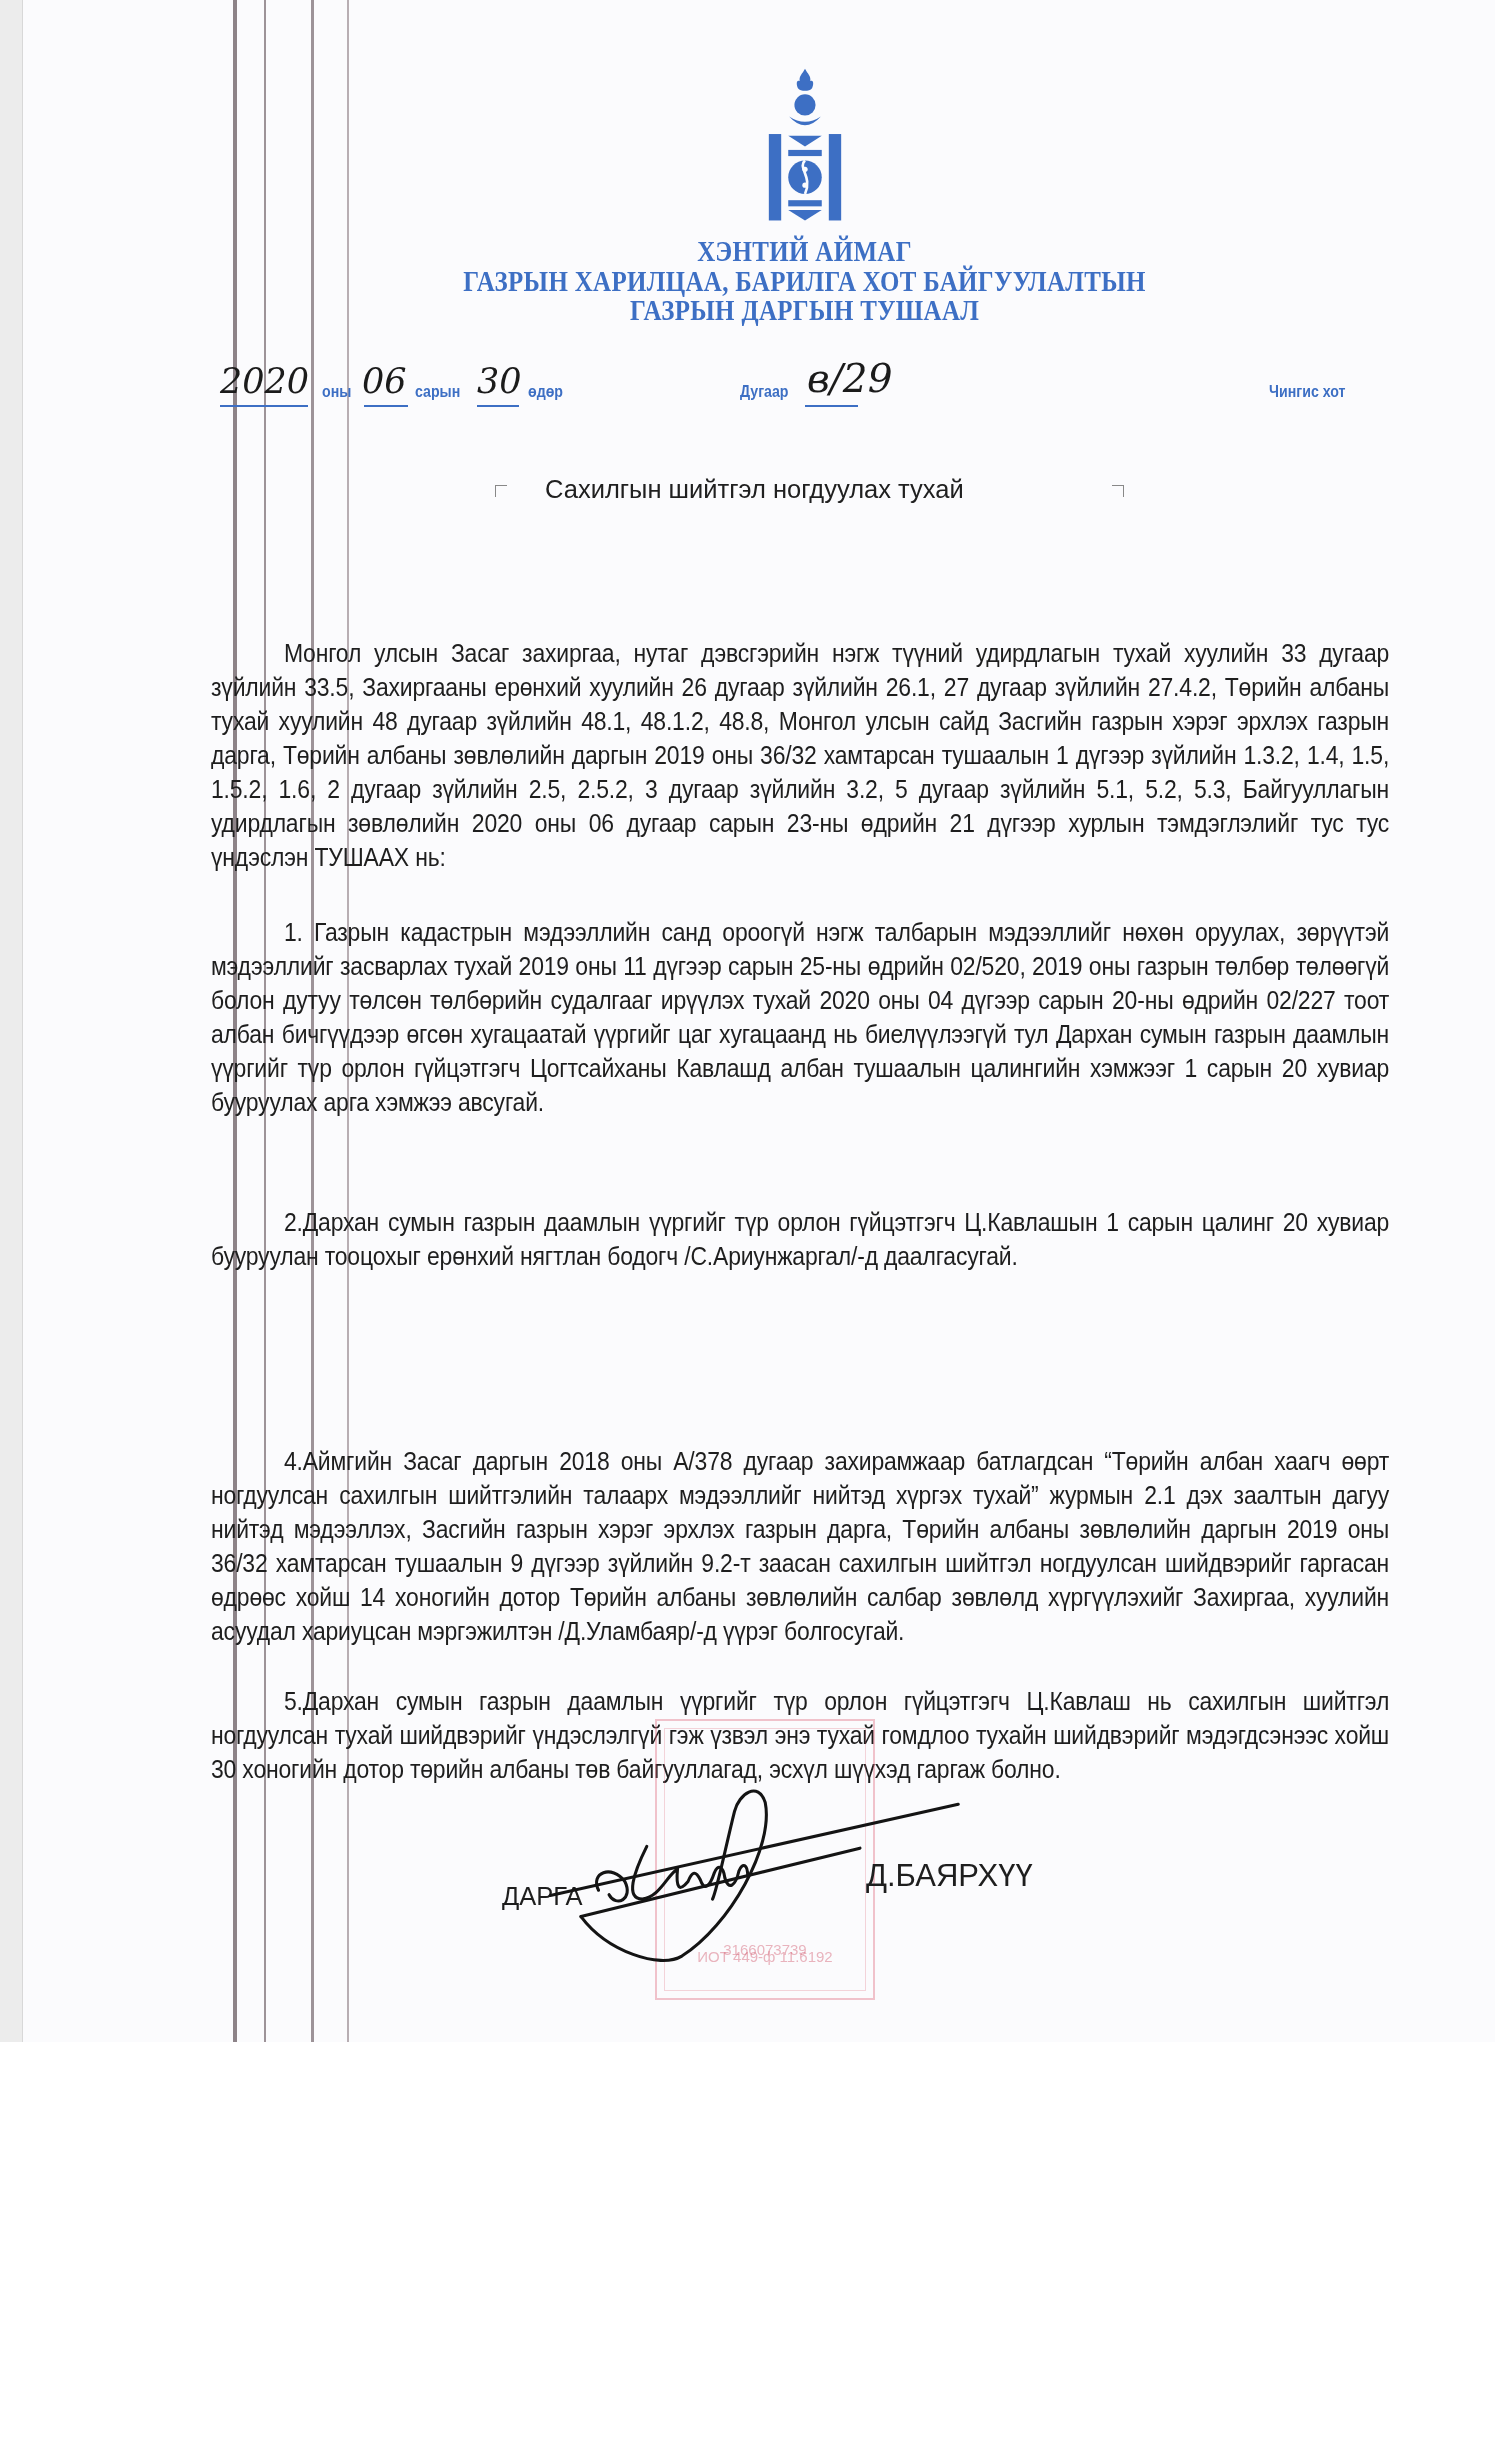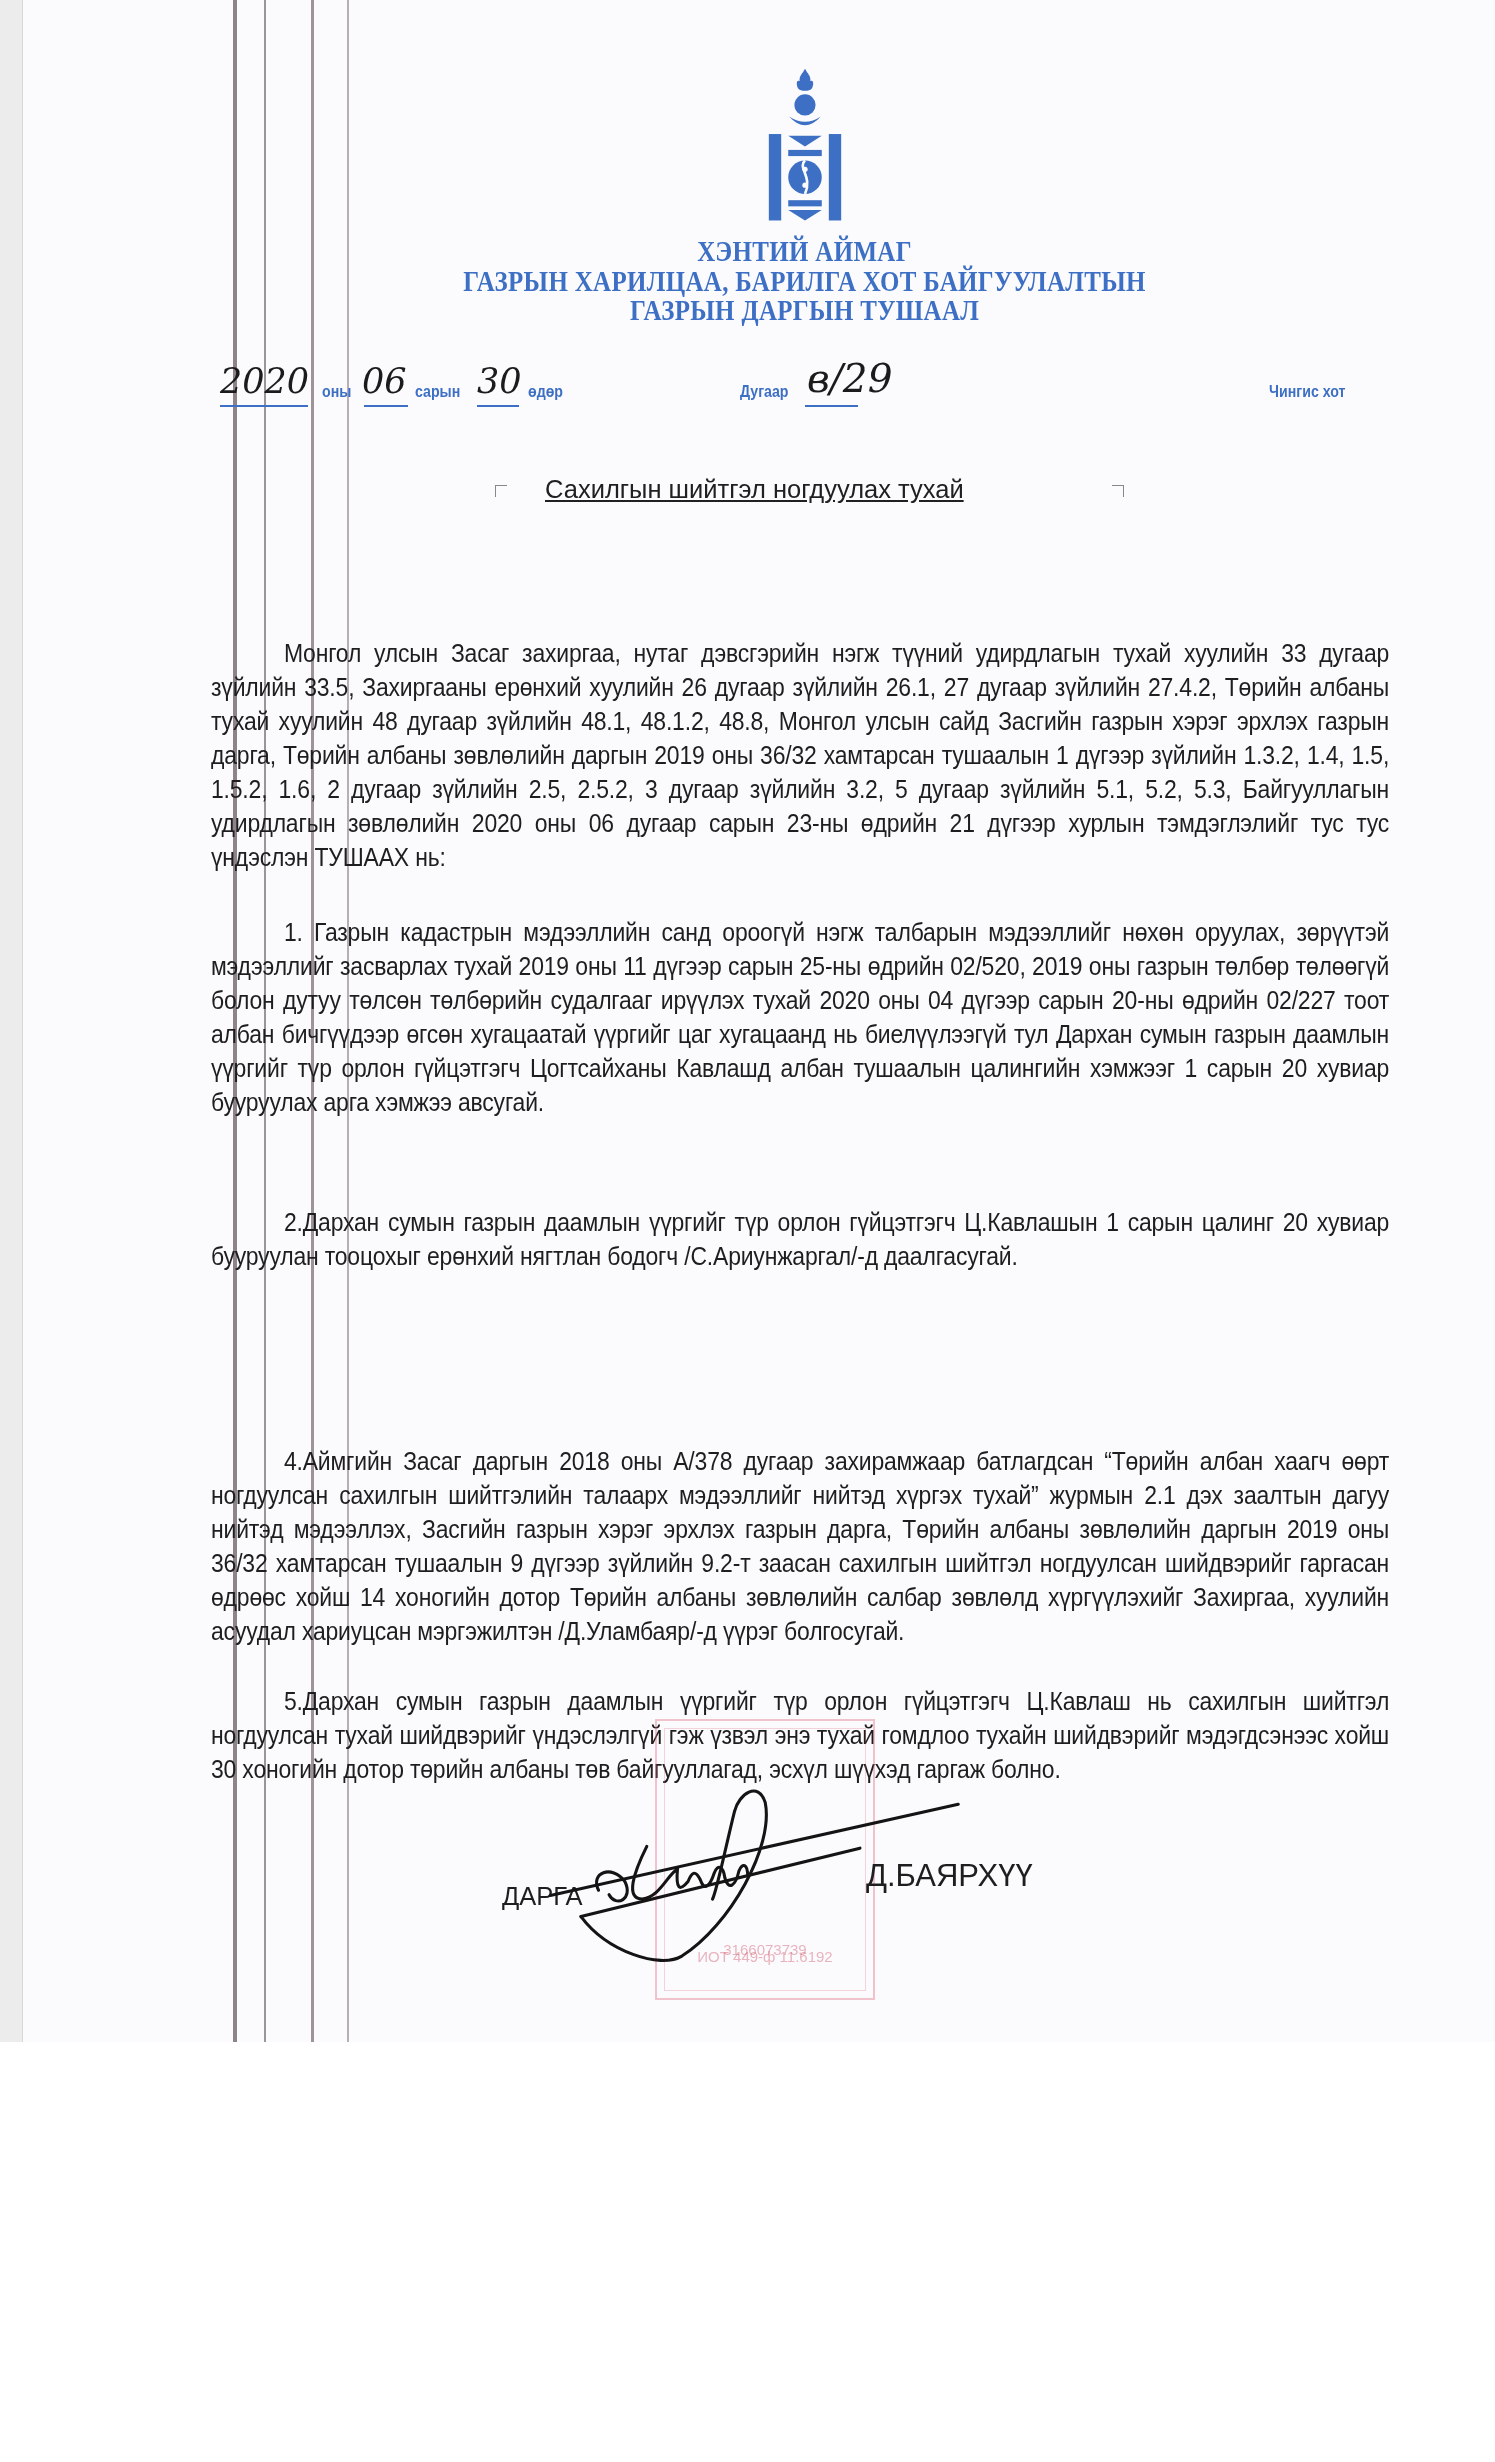--- a/index.html
+++ b/index.html
@@ -29,21 +29,21 @@
   }
   .h1 { top:236px; }
   .h2 { top:266px; }
   .h3 { top:295px; }
 
   .dateline { position:absolute; top:368px; left:0; width:1495px; height:53px;padding-left:31px; }
   .hand { position:absolute; font-family:"DejaVu Serif", serif; font-style:italic; color:#1b1b1b; font-size:35px; }
   .small-blue { position:absolute; color:#3d6fc4; font-weight:bold; font-size:16.7px; transform:scaleX(0.85); transform-origin:0 0; }
   .uline { position:absolute; height:1.8px; background:#3d6fc4; }
 
-  .subject { position:absolute; top:475px; left:545px; font-size:25.5px; color:#202020;text-decoration:underline; }
+  .subject { position:absolute; top:475px; left:545px; font-size:25.5px; color:#202020; }
   .corner { position:absolute; width:10.6px; height:10.6px; border-color:#888; border-style:solid; }
   .corner-tl { left:495px; top:485px; border-width:1.8px 0 0 1.8px; }
   .corner-tr { left:1112px; top:485px; border-width:1.8px 1.8px 0 0; }
 
   .body {
     position:absolute; left:211px; width:1178px;
     font-size:25.5px; line-height:34px; color:#1e1e1e;
     text-align:justify; letter-spacing:-0.2px;
   }
   .body p { margin:0; text-indent:81px; transform:scaleX(0.9); transform-origin:0 0; width:1309px; }

